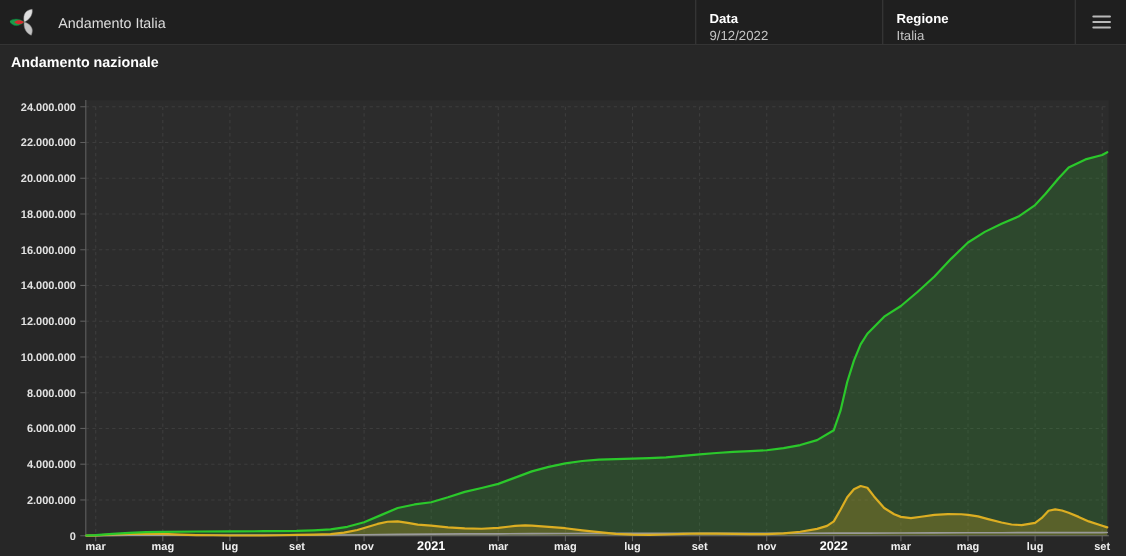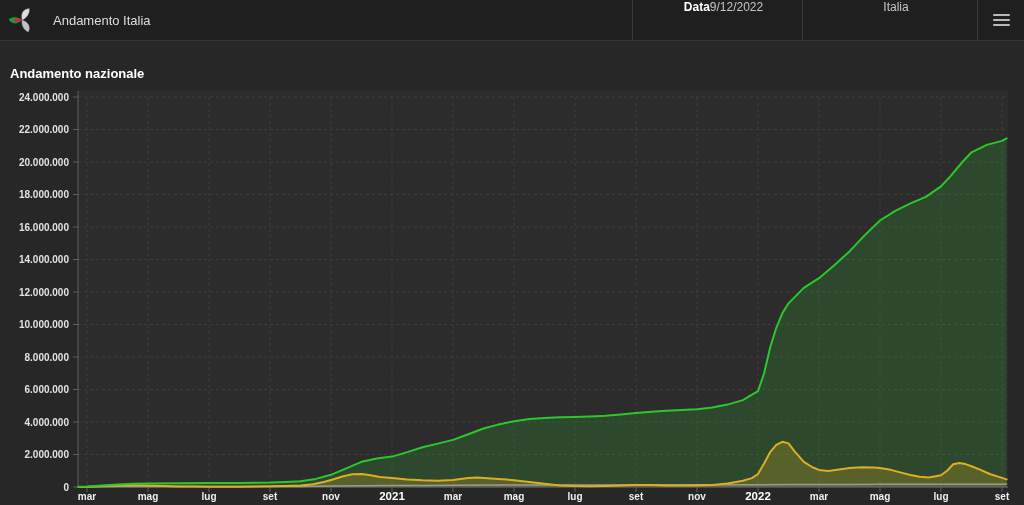--- a/index.html
+++ b/index.html
@@ -13,37 +13,37 @@
   .hdr{
     height:41px;background:#1f1f1f;border-bottom:1px solid #343434;
     display:flex;align-items:stretch;box-sizing:border-box;
   }
   .brand{display:flex;align-items:center;padding-left:9px;flex:1;min-width:0;}
   .brand-text{display:flex;align-items:baseline;margin-left:10px;}
   .app-title{font-size:21px;color:#fafafa;letter-spacing:.3px;}
   .app-subtitle{font-size:13px;color:#dedede;margin-left:8px;}
   .hsec{
     border-left:1px solid #3a3a3a;box-sizing:border-box;
-    display:flex;flex-direction:row;justify-content:center;
+    display:flex;flex-direction:column;justify-content:flex-end;
     padding:0 0 0 12px;cursor:pointer;
   }
   .hsec.data{width:170px;}
   .hsec.regione{width:175px;}
   .hsec .lbl{font-size:12px;font-weight:bold;color:#ffffff;line-height:15px;}
   .hsec .val{font-size:12px;color:#c4c4c4;line-height:15px;}
   .burger{
     width:47px;border-left:1px solid #3a3a3a;box-sizing:border-box;
     display:flex;flex-direction:column;align-items:center;justify-content:center;
     cursor:pointer;
   }
   .burger i{display:block;width:17px;height:2px;background:#b9b9b9;margin:1.7px 0;border-radius:1px;}
   
   .main{position:relative;height:464px;background:#272727;}
   .chart-title{
-    position:absolute;left:10px;top:25px;margin:0;
+    position:absolute;left:10px;top:8px;margin:0;
     font-size:13px;font-weight:bold;color:#ffffff;
   }
   #chart-svg{position:absolute;left:0;top:0;display:block;}
   #chart-svg text{font-family:"Liberation Sans", sans-serif;}
 </style>
 </head>
 <body>
 
 <div class="hdr">
   <div class="brand">
@@ -59,20 +59,21 @@
       <span class="app-subtitle">Andamento Italia</span>
     </div>
   </div>
 
   <div class="hsec data">
     <span class="lbl">Data</span>
     <span class="val">9/12/2022</span>
   </div>
 
   <div class="hsec regione">
+    <span class="lbl">Regione</span>
     <span class="val">Italia</span>
   </div>
 
   <div class="burger">
     <i></i>
       <i></i>
       <i></i>
   </div>
 </div>
 

